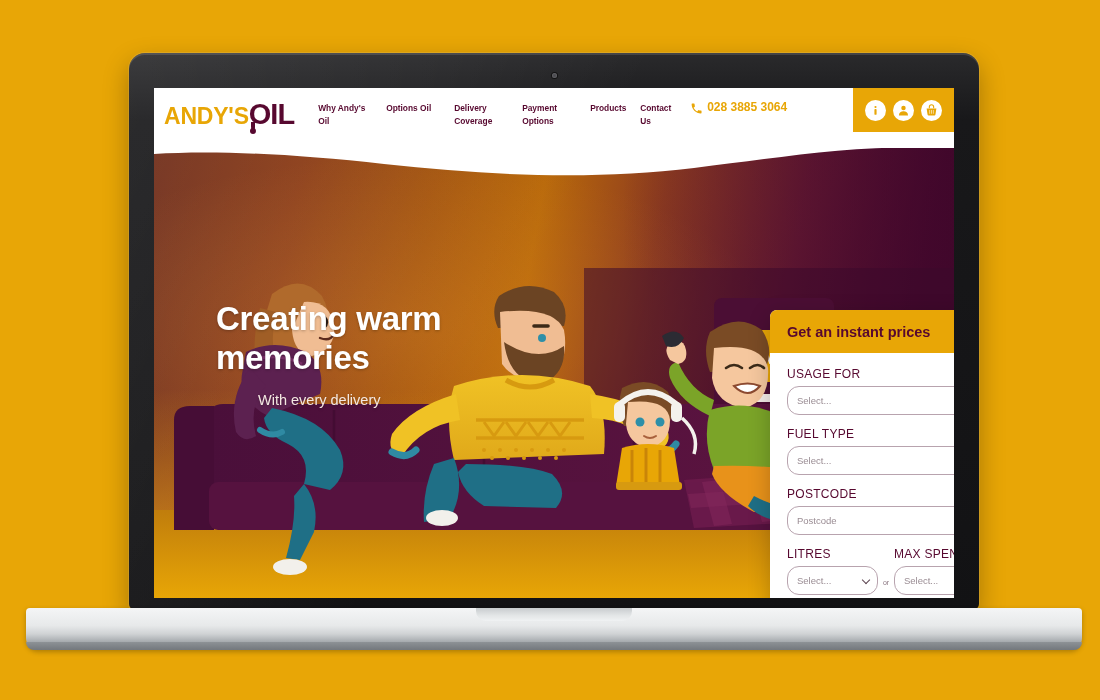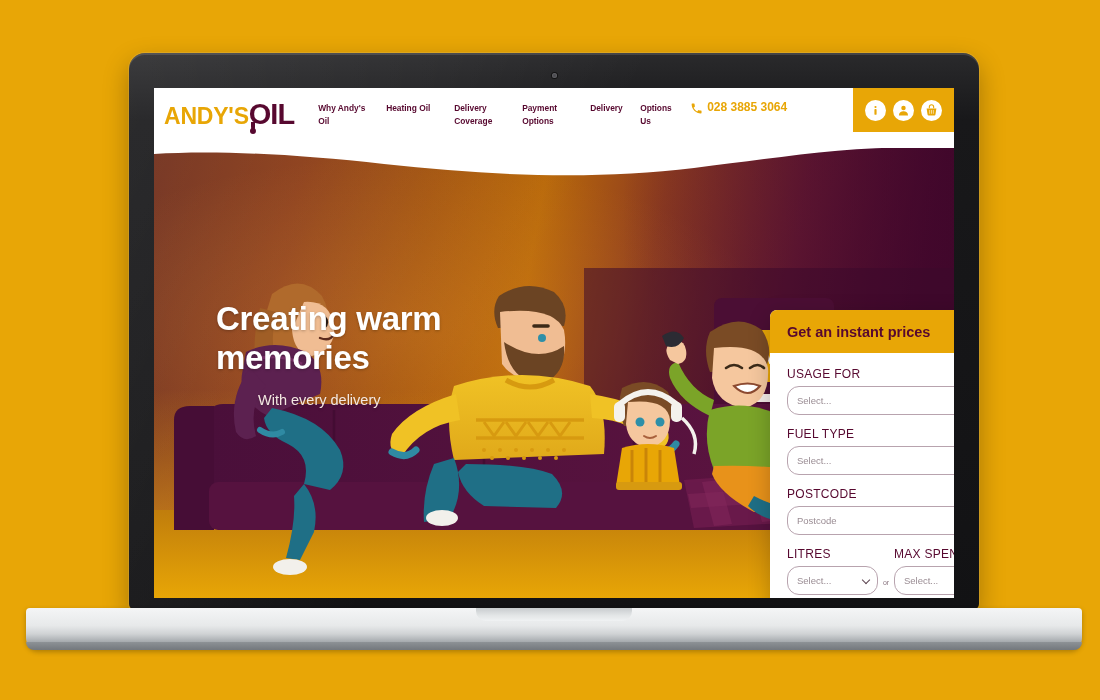--- a/index.html
+++ b/index.html
@@ -377,25 +377,25 @@
 
         <header class="topbar">
 
           <div class="logo">
             <span class="andys">ANDY'S</span><span class="oil">OIL</span>
             <span class="drip"></span>
           </div>
 
           <nav class="nav">
             <div class="nav-item">Why Andy's Oil</div>
-            <div class="nav-item">Heating Oil</div>
+            <div class="nav-item">Options Oil</div>
             <div class="nav-item">Delivery Coverage</div>
             <div class="nav-item">Payment Options</div>
-            <div class="nav-item narrow">Delivery</div>
-            <div class="nav-item narrow">Options Us</div>
+            <div class="nav-item narrow">Products</div>
+            <div class="nav-item narrow">Contact Us</div>
           </nav>
 
           <div class="phone">
             <svg width="13" height="13" viewBox="0 0 24 24">
               <path fill="#e8a606" d="M6.6 10.8c1.4 2.8 3.8 5.1 6.6 6.6l2.2-2.2c.3-.3.7-.4 1.1-.2 1.2.4 2.5.6 3.8.6.6 0 1 .4 1 1V20c0 .6-.4 1-1 1C10.7 21 3 13.3 3 3.7c0-.6.4-1 1-1h3.4c.6 0 1 .4 1 1 0 1.3.2 2.6.6 3.8.1.4 0 .8-.2 1.1l-2.2 2.2z"></path>
             </svg>
             <span>028 3885 3064</span>
           </div>
 
           <div class="icon-cluster">

